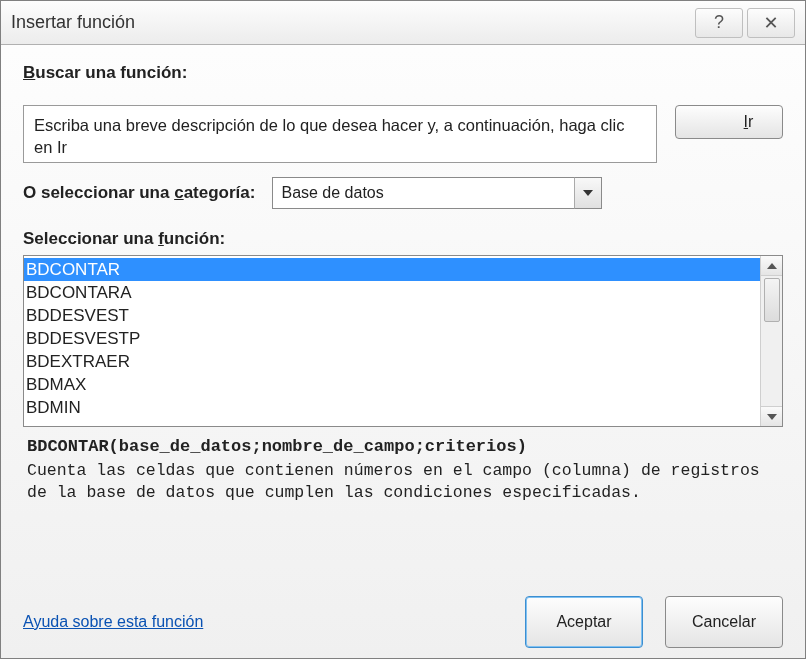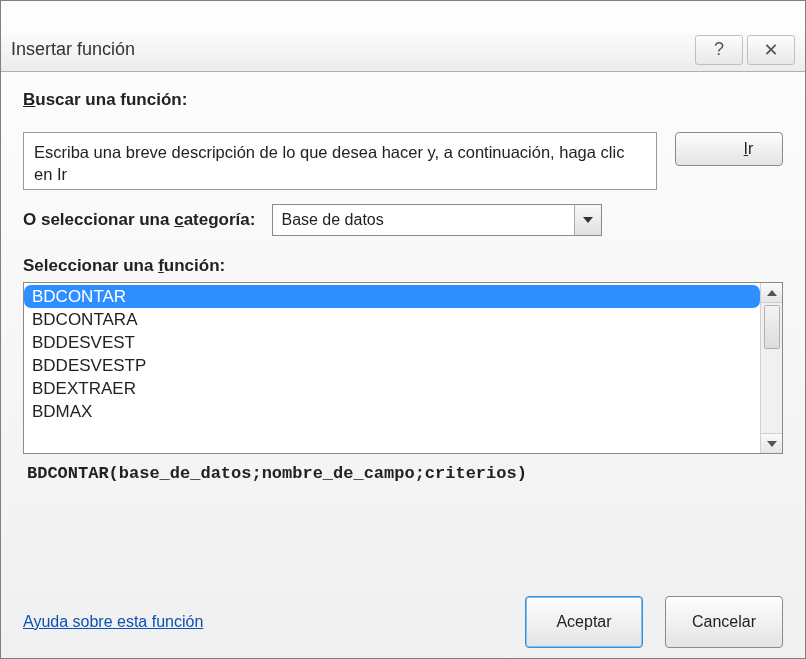--- a/index.html
+++ b/index.html
@@ -18,21 +18,20 @@
     display: flex;
     flex-direction: column;
   }
   .titlebar {
     height: 44px;
     border-bottom: 1px solid #b0b0b0;
     display: flex;
     align-items: center;
     padding: 0 10px;
     background: linear-gradient(#fdfdfd, #ececec);
-    margin-top: 27px;
   }
   .titlebar .title {
     font-size: 18px;
     color: #333;
   }
   .titlebar .spacer { flex: 1; }
   .titlebar .caption-btn {
     width: 48px;
     height: 30px;
     margin-left: 4px;
@@ -128,26 +127,25 @@
     height: 172px;
     margin-bottom: 6px;
     display: flex;
   }
   .listbox {
     flex: 1;
     overflow: hidden;
     padding: 2px 0;
   }
   .listbox .item {
-    padding: 0 8px;
+    padding: 0 2px;
     font-size: 17px;
     line-height: 23px;
     white-space: nowrap;
     color: #222;
-    border-radius: 7px;
   }
   .listbox .item.selected {
     background: #2e90ff;
     color: #fff;
   }
   .scrollbar {
     width: 22px;
     border-left: 1px solid #cfcfcf;
     background: #f0f0f0;
     display: flex;
@@ -263,40 +261,42 @@
     </div>
 
     <div class="listbox-wrap">
       <div class="listbox" id="listbox">
           <div class="item selected">BDCONTAR</div>
           <div class="item">BDCONTARA</div>
           <div class="item">BDDESVEST</div>
           <div class="item">BDDESVESTP</div>
           <div class="item">BDEXTRAER</div>
           <div class="item">BDMAX</div>
+          <div class="item">BDMIN</div>
         </div>
       <div class="scrollbar">
         <div class="scroll-arrow">
           <svg width="10" height="6" viewBox="0 0 10 6">
               <path d="M0 6 L5 0 L10 6 Z" fill="#555"></path>
             </svg>
         </div>
         <div class="scroll-track">
           <div class="scroll-thumb"></div>
         </div>
         <div class="scroll-arrow bottom">
           <svg width="10" height="6" viewBox="0 0 10 6">
               <path d="M0 0 L5 6 L10 0 Z" fill="#555"></path>
             </svg>
         </div>
       </div>
     </div>
 
     <div class="desc-block">
       <div class="func-sig">BDCONTAR(base_de_datos;nombre_de_campo;criterios)</div>
+      <div class="func-desc">Cuenta las celdas que contienen números en el campo (columna) de registros de la base de datos que cumplen las condiciones especificadas.</div>
     </div>
 
     <div class="footer">
       <span class="help-link">Ayuda sobre esta función</span>
       <span class="spacer"></span>
       <div class="btn default">Aceptar</div>
       <div class="btn">Cancelar</div>
     </div>
 
   </div>

